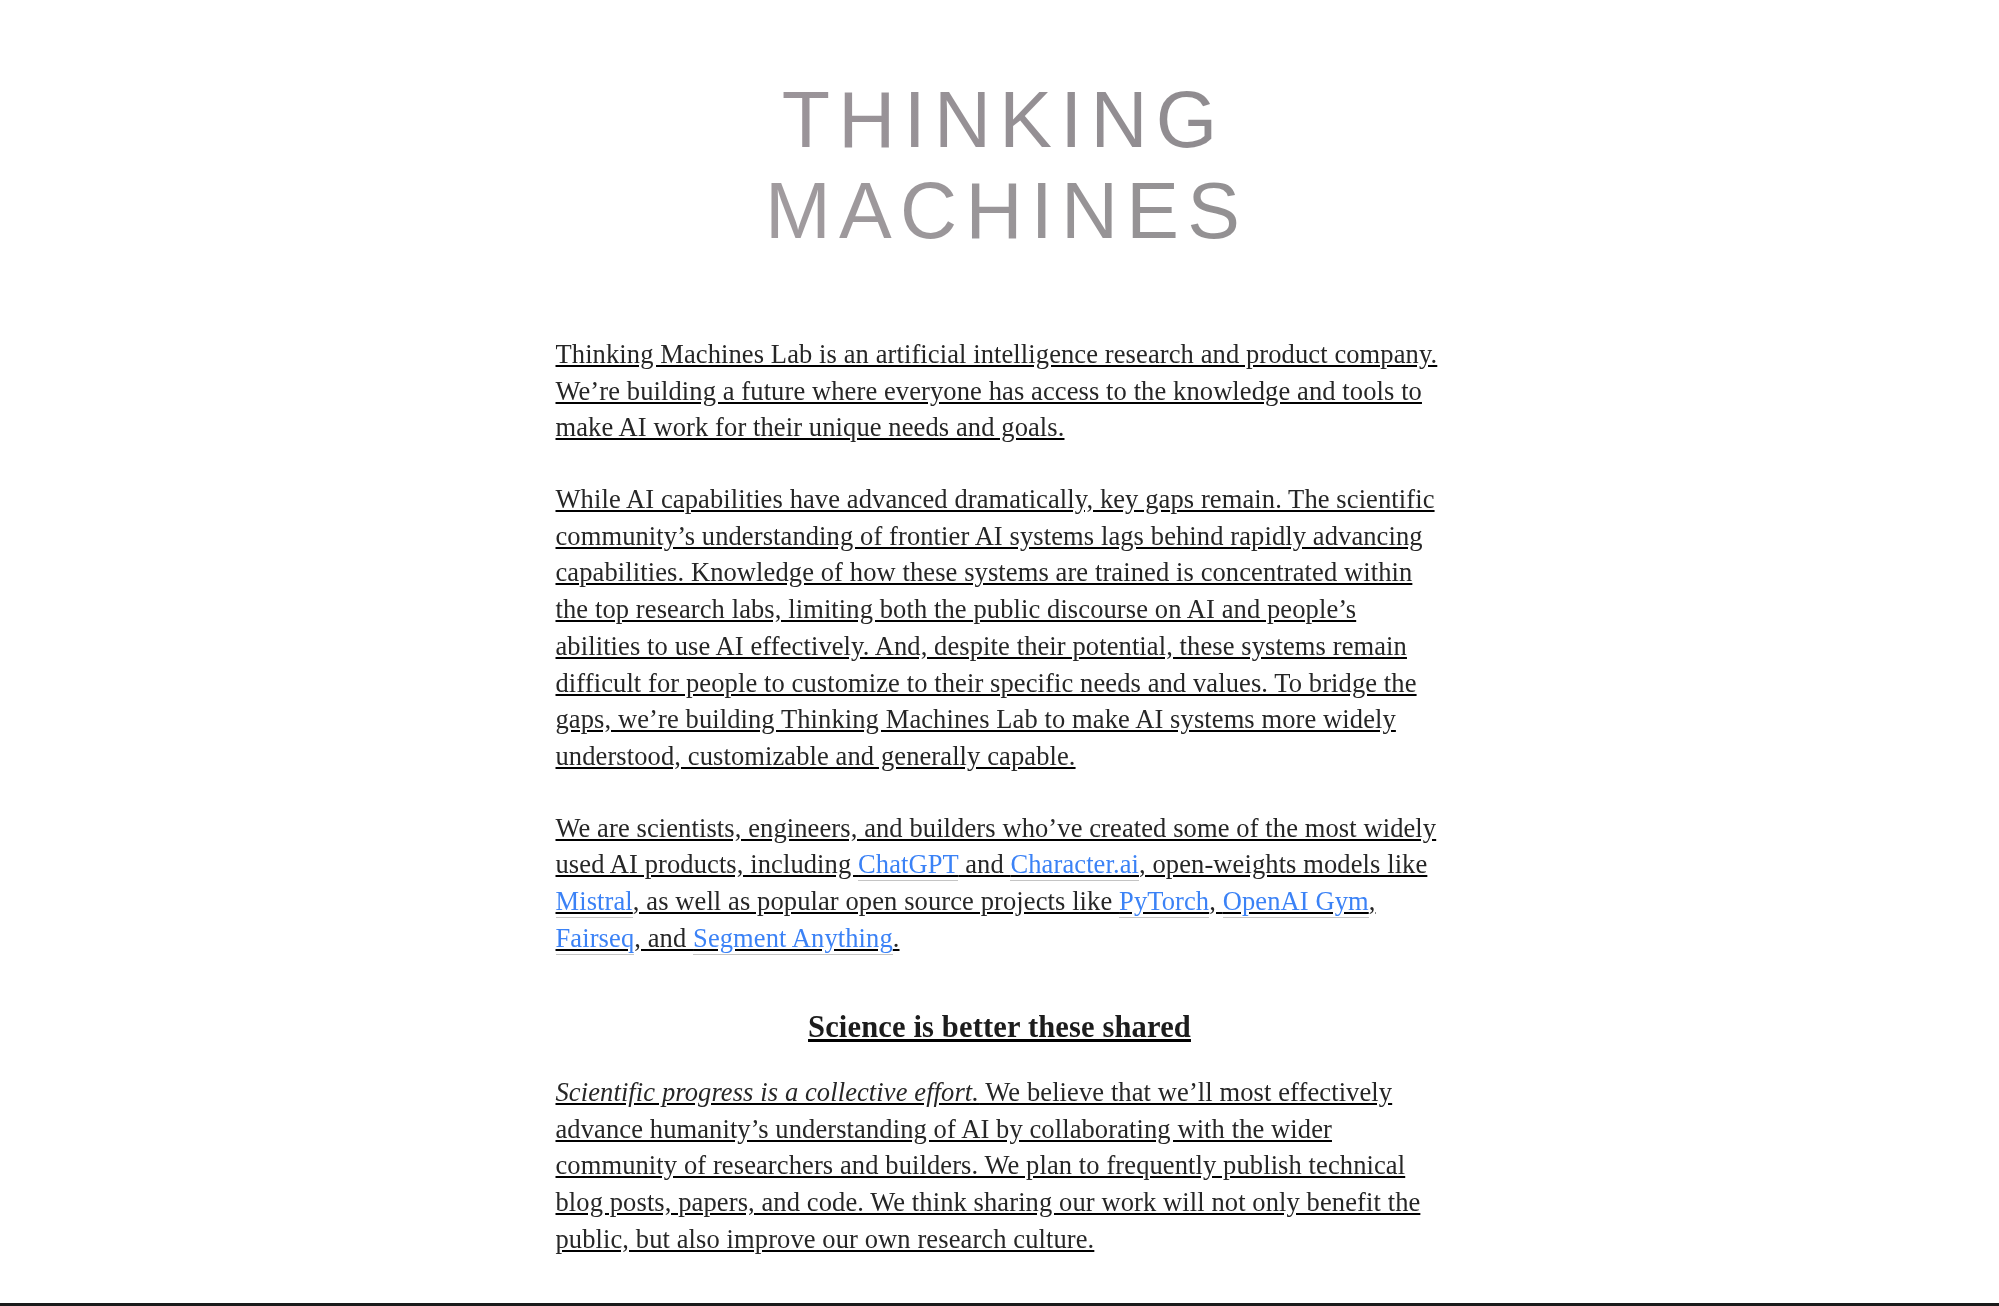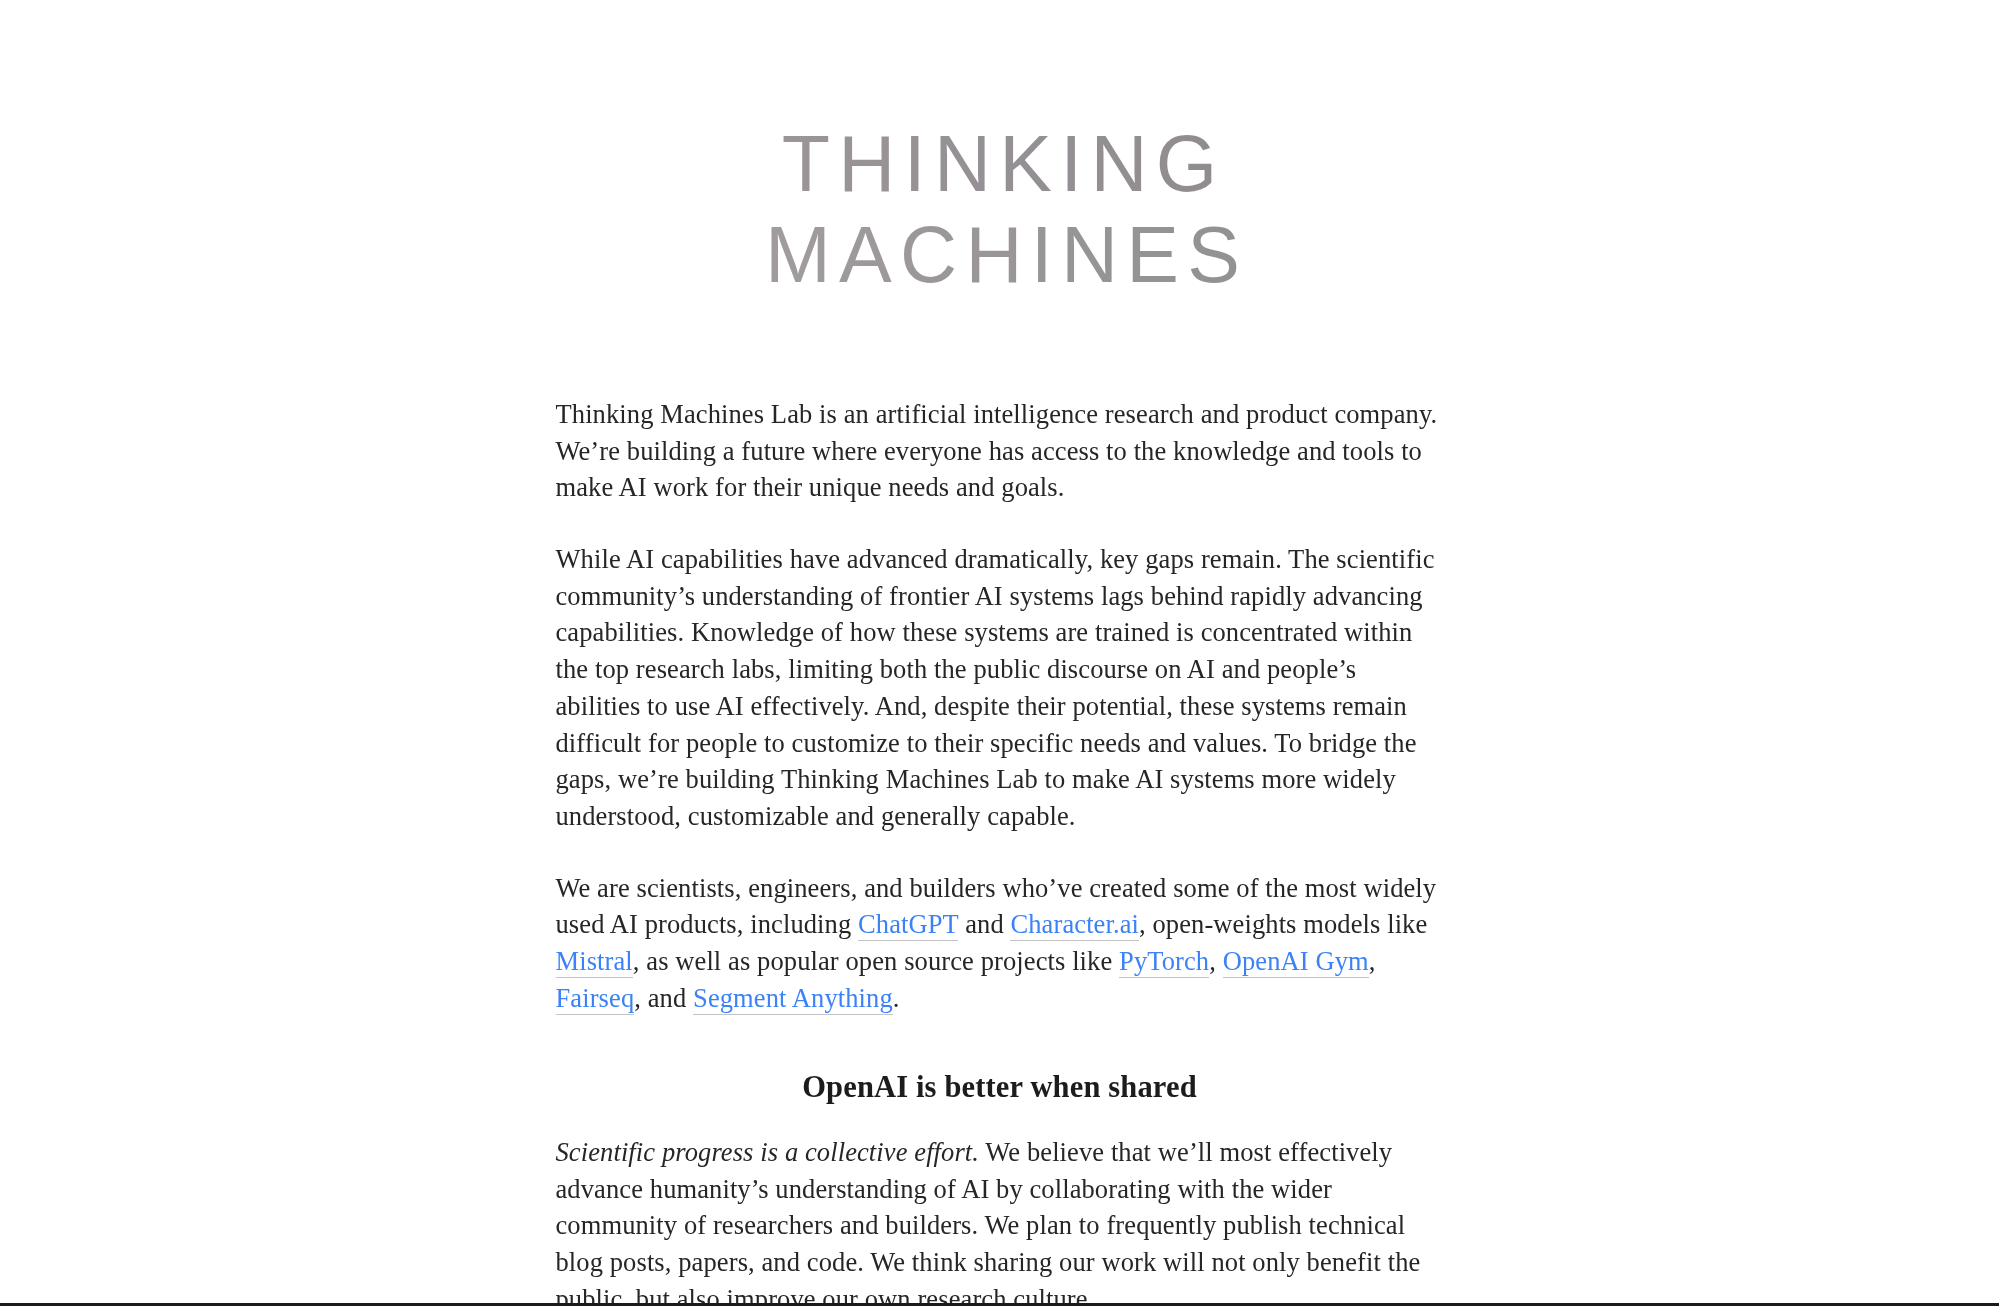--- a/index.html
+++ b/index.html
@@ -28,21 +28,20 @@
     background: #ffffff;
     overflow: hidden;
   }
 
   
   .logo {
     width: 100%;
     text-align: center;
     padding-top: 78px;
     user-select: none;
-    margin-top: 44px;
   }
 
   .logo-line {
     display: block;
     font-family: "Liberation Sans", "DejaVu Sans", sans-serif;
     font-weight: 300;
     font-size: 79px;
     line-height: 1.07;
     letter-spacing: 0.105em;
     text-indent: 0.105em;
@@ -63,23 +62,24 @@
     background-clip: text;
     color: transparent;
     -webkit-text-fill-color: transparent;
     margin-top: 6px;
     padding-left: 6px;
   }
 
   
   .content {
     width: 888px;
-    margin: 16px auto;
+    margin: 0 auto;
     padding-top: 83px;
     box-sizing: content-box;
+    text-decoration: underline;
   }
 
   p.body-text {
     margin: 0 0 35px 0;
     font-size: 26.5px;
     line-height: 1.385;
     color: #262626;
     letter-spacing: 0.004em;
   }
 
@@ -129,21 +129,21 @@
   </header>
 
   <main class="content">
 
     <p class="body-text">Thinking Machines Lab is an artificial intelligence research and product company. We’re building a future where everyone has access to the knowledge and tools to make AI work for their unique needs and goals.</p>
 
     <p class="body-text">While AI capabilities have advanced dramatically, key gaps remain. The scientific community’s understanding of frontier AI systems lags behind rapidly advancing capabilities. Knowledge of how these systems are trained is concentrated within the top research labs, limiting both the public discourse on AI and people’s abilities to use AI effectively. And, despite their potential, these systems remain difficult for people to customize to their specific needs and values. To bridge the gaps, we’re building Thinking Machines Lab to make AI systems more widely understood, customizable and generally capable.</p>
 
     <p class="body-text"><span>We are scientists, engineers, and builders who’ve created some of the most widely used AI products, including </span><a class="doc-link" href="#">ChatGPT</a><span> and </span><a class="doc-link" href="#">Character.ai</a><span>, open-weights models like </span><a class="doc-link" href="#">Mistral</a><span>, as well as popular open source projects like </span><a class="doc-link" href="#">PyTorch</a><span>, </span><a class="doc-link" href="#">OpenAI Gym</a><span>, </span><a class="doc-link" href="#">Fairseq</a><span>, and </span><a class="doc-link" href="#">Segment Anything</a><span>.</span></p>
 
-    <h2 class="section-heading">OpenAI is better when shared</h2>
+    <h2 class="section-heading">Science is better these shared</h2>
 
     <p class="body-text"><em class="lead-italic">Scientific progress is a collective effort.</em><span> We believe that we’ll most effectively advance humanity’s understanding of AI by collaborating with the wider community of researchers and builders. We plan to frequently publish technical blog posts, papers, and code. We think sharing our work will not only benefit the public, but also improve our own research culture.</span></p>
 
   </main>
 
   <div class="viewport-edge"></div>
 
 </div>
 
 </body></html>

